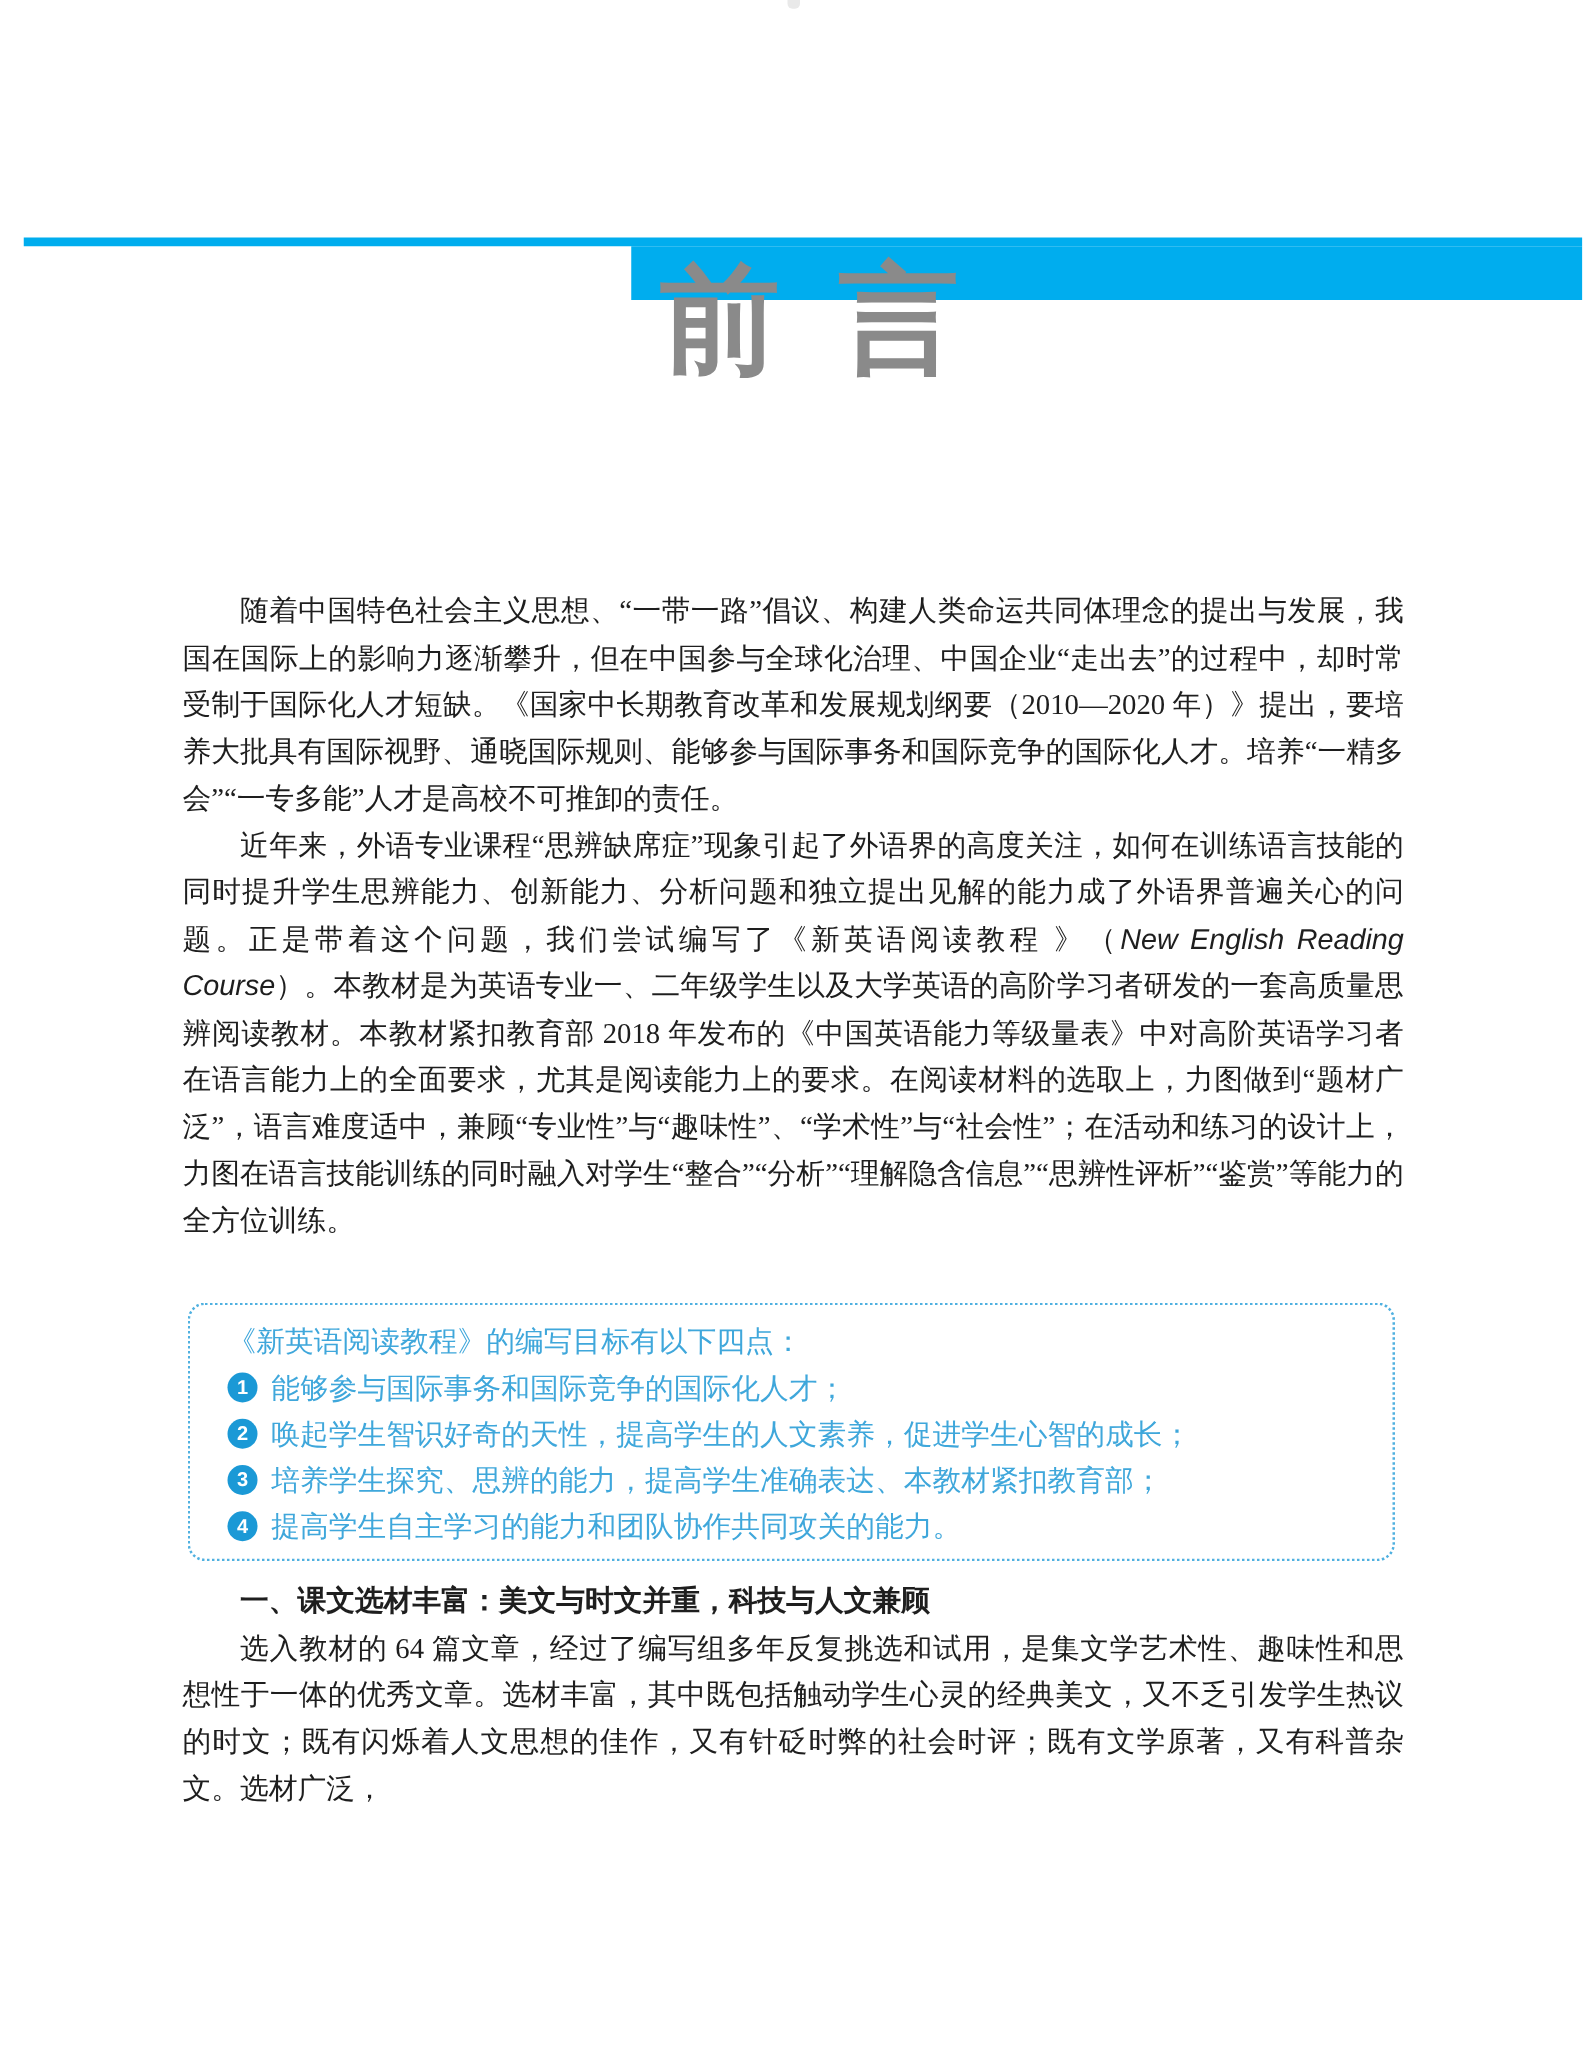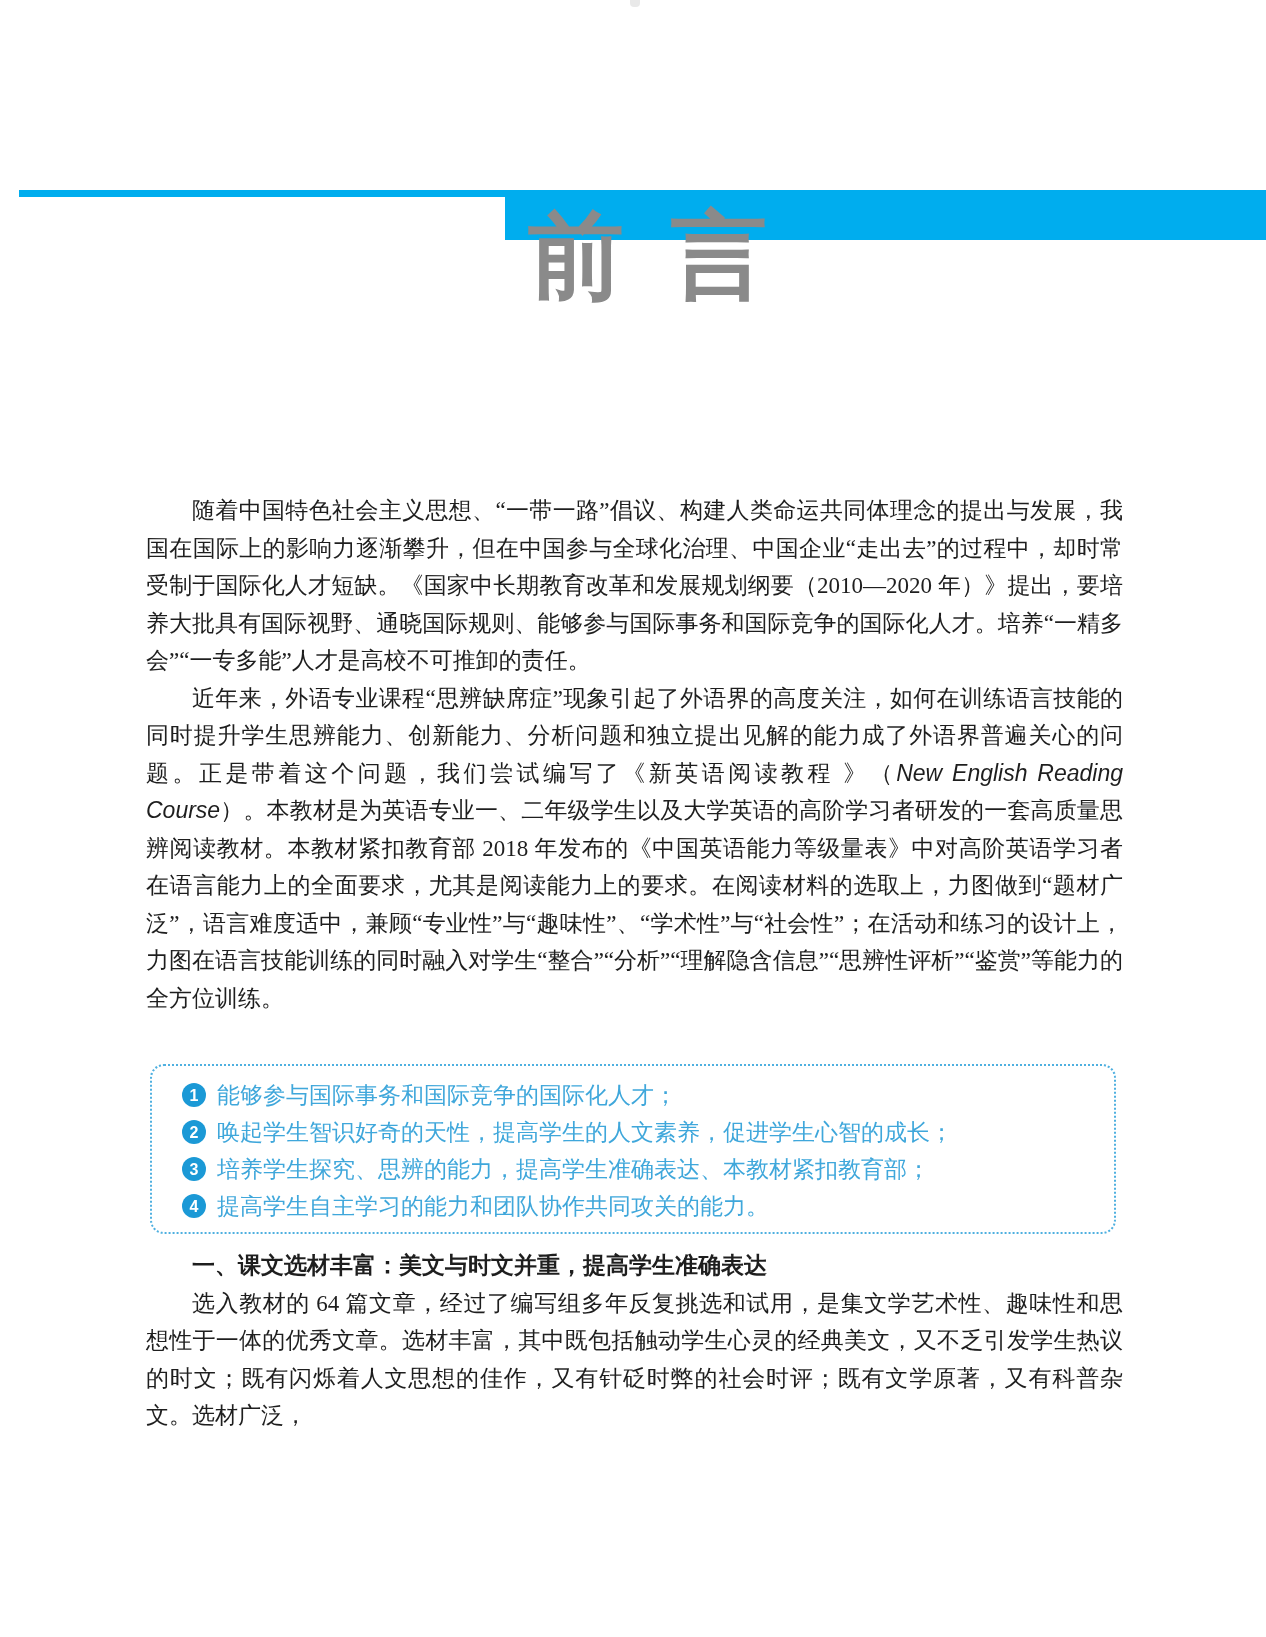--- a/index.html
+++ b/index.html
@@ -45,21 +45,21 @@
     line-height: 1;
     font-weight: bold;
     color: #8A8A8A;
     font-family: "Liberation Serif", "DejaVu Serif", serif;
     z-index: 2;
   }
 
   
   .content {
     position: absolute;
-    left: 146px; top: 492px;
+    left: 146px; top: 470px;
     width: 977px;
     font-size: 23px;
     line-height: 37.5px;
     text-align: justify;
     text-justify: inter-ideograph;
   }
   .content p { margin: 0; }
   .para { text-indent: 2em; }
   .lead  { text-indent: 0; margin-top: 28px !important; }
   .section-heading {
@@ -122,39 +122,40 @@
     <span>言</span>
   </div>
 
   <div class="content">
 
     <p class="para">随着中国特色社会主义思想、“一带一路”倡议、构建人类命运共同体理念的提出与发展，我国在国际上的影响力逐渐攀升，但在中国参与全球化治理、中国企业“走出去”的过程中，却时常受制于国际化人才短缺。《国家中长期教育改革和发展规划纲要（2010—2020 年）》提出，要培养大批具有国际视野、通晓国际规则、能够参与国际事务和国际竞争的国际化人才。培养“一精多会”“一专多能”人才是高校不可推卸的责任。</p>
 
     <p class="para"><span>近年来，外语专业课程“思辨缺席症”现象引起了外语界的高度关注，如何在训练语言技能的同时提升学生思辨能力、创新能力、分析问题和独立提出见解的能力成了外语界普遍关心的问题。正是带着这个问题，我们尝试编写了《新英语阅读教程 》（</span><span class="en-italic">New English Reading Course</span><span>）。本教材是为英语专业一、二年级学生以及大学英语的高阶学习者研发的一套高质量思辨阅读教材。本教材紧扣教育部 2018 年发布的《中国英语能力等级量表》中对高阶英语学习者在语言能力上的全面要求，尤其是阅读能力上的要求。在阅读材料的选取上，力图做到“题材广泛”，语言难度适中，兼顾“专业性”与“趣味性”、“学术性”与“社会性”；在活动和练习的设计上，力图在语言技能训练的同时融入对学生“整合”“分析”“理解隐含信息”“思辨性评析”“鉴赏”等能力的全方位训练。</span></p>
 
     <div class="goals-box">
+      <p class="goals-title">《新英语阅读教程》的编写目标有以下四点：</p>
 
       <div class="goal-item">
         <span class="goal-num">1</span>
         <span class="goal-text">能够参与国际事务和国际竞争的国际化人才；</span>
       </div>
       <div class="goal-item">
         <span class="goal-num">2</span>
         <span class="goal-text">唤起学生智识好奇的天性，提高学生的人文素养，促进学生心智的成长；</span>
       </div>
       <div class="goal-item">
         <span class="goal-num">3</span>
         <span class="goal-text">培养学生探究、思辨的能力，提高学生准确表达、本教材紧扣教育部；</span>
       </div>
       <div class="goal-item">
         <span class="goal-num">4</span>
         <span class="goal-text">提高学生自主学习的能力和团队协作共同攻关的能力。</span>
       </div>
     </div>
 
 
-    <p class="section-heading">一、课文选材丰富：美文与时文并重，提高学生准确表达</p>
+    <p class="section-heading">一、课文选材丰富：美文与时文并重，科技与人文兼顾</p>
 
     <p class="para">选入教材的 64 篇文章，经过了编写组多年反复挑选和试用，是集文学艺术性、趣味性和思想性于一体的优秀文章。选材丰富，其中既包括触动学生心灵的经典美文，又不乏引发学生热议的时文；既有闪烁着人文思想的佳作，又有针砭时弊的社会时评；既有文学原著，又有科普杂文。选材广泛，</p>
 
   </div>
 
 </div>
 
 </body></html>

